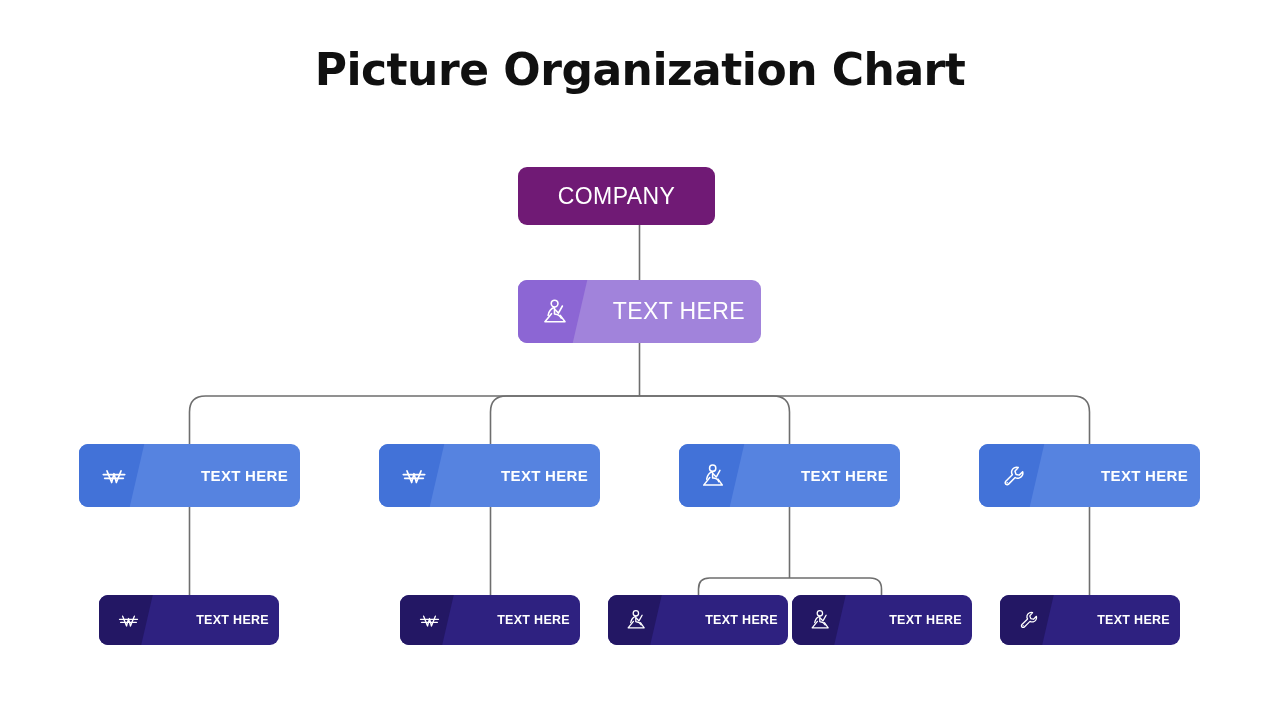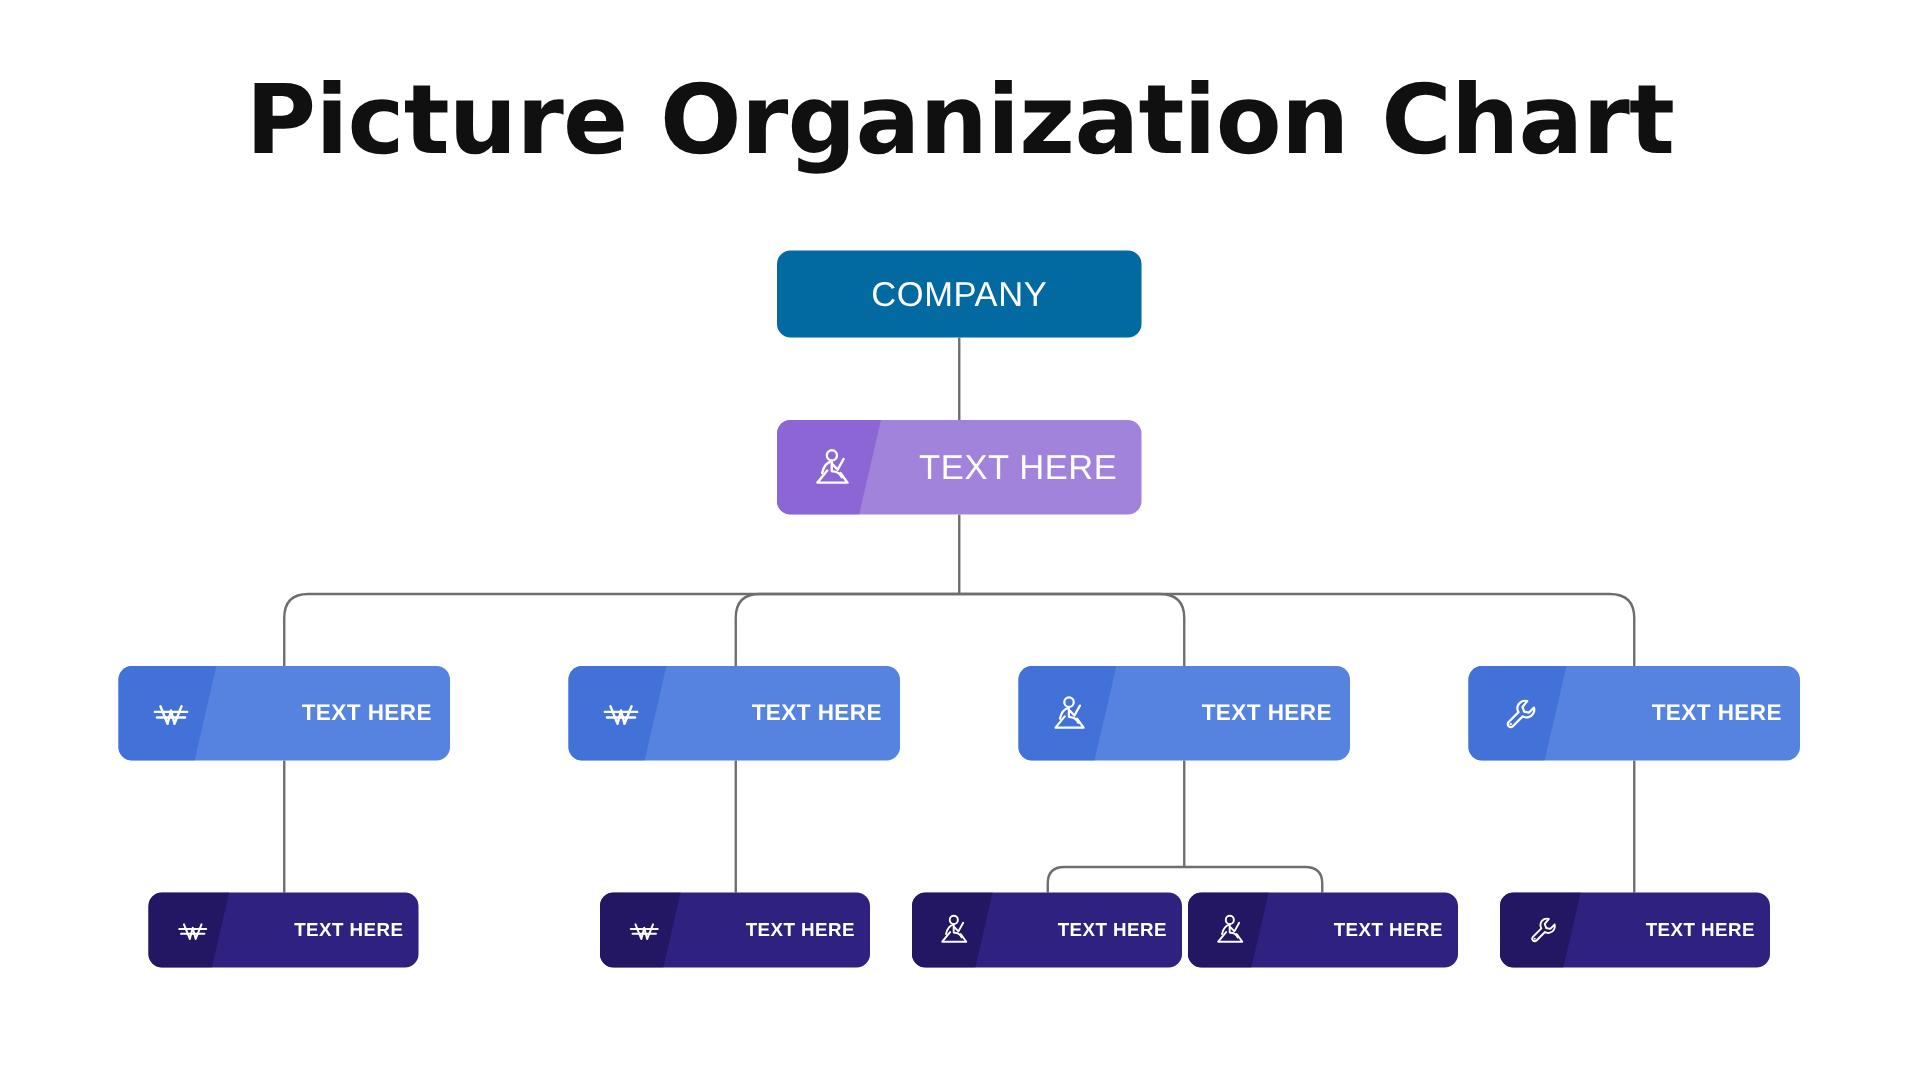--- a/index.html
+++ b/index.html
@@ -23,21 +23,21 @@
   }
 
   
   #page-title {
     position: absolute;
     left: 0;
     top: 44px;
     width: 1280px;
     text-align: center;
     font-family: "DejaVu Sans", sans-serif;
-    font-size: 64px;
+    font-size: 44px;
     font-weight: bold;
     letter-spacing: -0.5px;
     color: #101010;
     white-space: nowrap;
   }
 
   
   #connectors {
     position: absolute;
     left: 0; top: 0;
@@ -89,23 +89,23 @@
     color: #ffffff;
     white-space: nowrap;
     flex: 1 1 auto;
     text-align: right;
   }
 
   
   #node-company {
     left: 518px;
     top: 167px;
-    width: 243px;
+    width: 197px;
     height: 58px;
-    background: #0369a1;
+    background: #701a75;
     justify-content: center;
   }
   #node-company .label {
     font-size: 23px;
     font-weight: normal;
     letter-spacing: 0.4px;
     text-align: center;
   }
 
   

